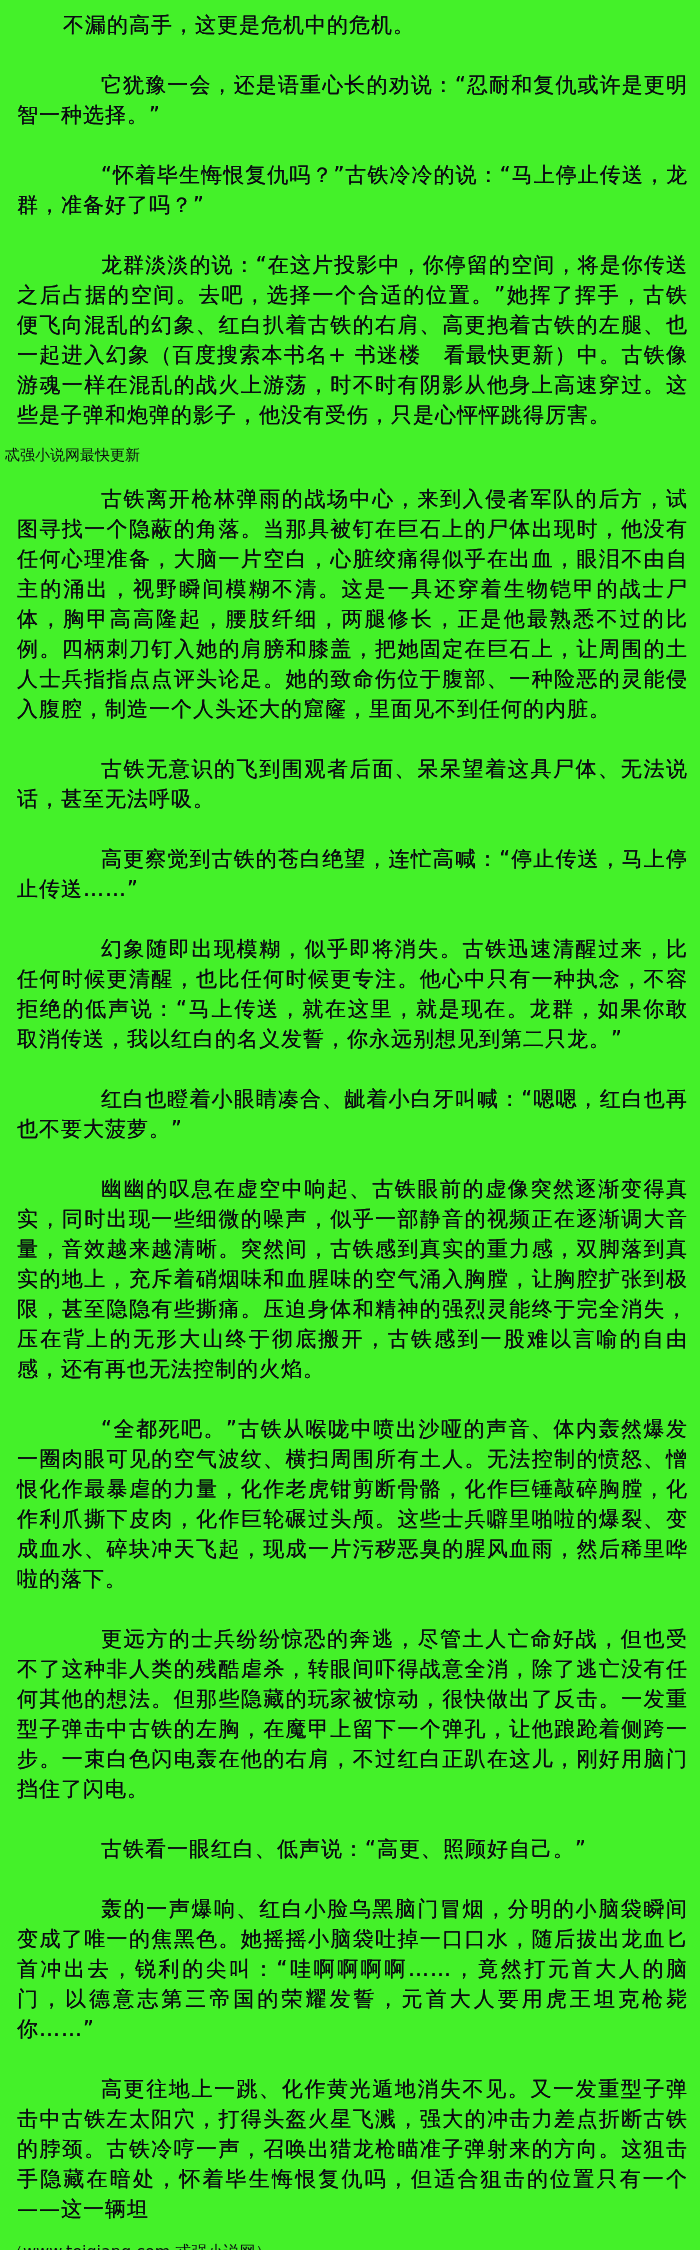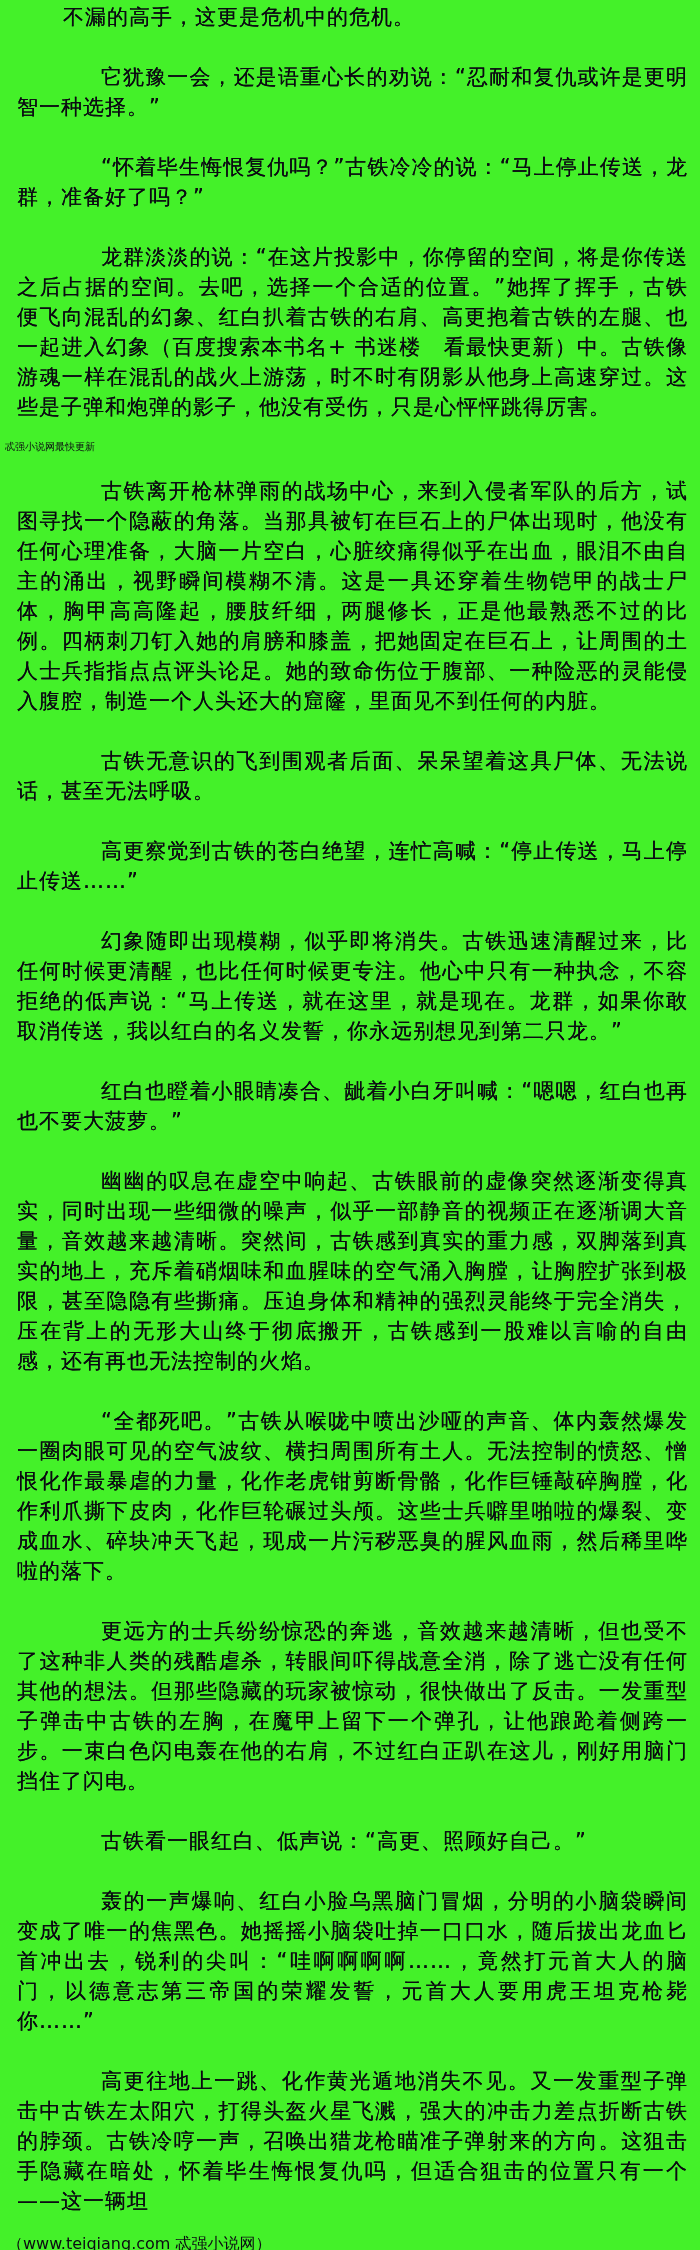--- a/index.html
+++ b/index.html
@@ -9,39 +9,39 @@
   body {
     width: 700px;
     height: 2250px;
     overflow: hidden;
     font-family: "DejaVu Sans", sans-serif;
   }
   .page {
     box-sizing: border-box;
     width: 700px;
     height: 1846px;
-    padding: 2px 12px 0 17px;
+    padding: 10px 12px 0 17px;
   }
   .content {
     font-size: 21px;
     line-height: 30px;
     text-align: justify;
     letter-spacing: 1px;
   }
   .para {
     margin: 0 0 30px 0;
     text-indent: 84px;
     
     text-shadow: 0 0 0.4px currentColor;
   }
   .paras-top .para:first-child {
     text-indent: 46px;
   }
   .watermark {
-    font-size: 10px;
+    font-size: 15px;
     line-height: 18px;
     margin: -14px 0 20px -12px;
     letter-spacing: 0;
     text-indent: 0;
     text-align: left;
   }
   .site-footer {
     font-size: 16px;
     line-height: 20px;
     margin: -12px 0 0 -10px;
@@ -65,21 +65,21 @@
     <div class="watermark">忒强小说网最快更新</div>
 
     <div class="paras-bottom">
         <p class="para">古铁离开枪林弹雨的战场中心，来到入侵者军队的后方，试图寻找一个隐蔽的角落。当那具被钉在巨石上的尸体出现时，他没有任何心理准备，大脑一片空白，心脏绞痛得似乎在出血，眼泪不由自主的涌出，视野瞬间模糊不清。这是一具还穿着生物铠甲的战士尸体，胸甲高高隆起，腰肢纤细，两腿修长，正是他最熟悉不过的比例。四柄刺刀钉入她的肩膀和膝盖，把她固定在巨石上，让周围的土人士兵指指点点评头论足。她的致命伤位于腹部、一种险恶的灵能侵入腹腔，制造一个人头还大的窟窿，里面见不到任何的内脏。</p>
         <p class="para">古铁无意识的飞到围观者后面、呆呆望着这具尸体、无法说话，甚至无法呼吸。</p>
         <p class="para">高更察觉到古铁的苍白绝望，连忙高喊：“停止传送，马上停止传送……”</p>
         <p class="para">幻象随即出现模糊，似乎即将消失。古铁迅速清醒过来，比任何时候更清醒，也比任何时候更专注。他心中只有一种执念，不容拒绝的低声说：“马上传送，就在这里，就是现在。龙群，如果你敢取消传送，我以红白的名义发誓，你永远别想见到第二只龙。”</p>
         <p class="para">红白也瞪着小眼睛凑合、龇着小白牙叫喊：“嗯嗯，红白也再也不要大菠萝。”</p>
         <p class="para">幽幽的叹息在虚空中响起、古铁眼前的虚像突然逐渐变得真实，同时出现一些细微的噪声，似乎一部静音的视频正在逐渐调大音量，音效越来越清晰。突然间，古铁感到真实的重力感，双脚落到真实的地上，充斥着硝烟味和血腥味的空气涌入胸膛，让胸腔扩张到极限，甚至隐隐有些撕痛。压迫身体和精神的强烈灵能终于完全消失，压在背上的无形大山终于彻底搬开，古铁感到一股难以言喻的自由感，还有再也无法控制的火焰。</p>
         <p class="para">“全都死吧。”古铁从喉咙中喷出沙哑的声音、体内轰然爆发一圈肉眼可见的空气波纹、横扫周围所有土人。无法控制的愤怒、憎恨化作最暴虐的力量，化作老虎钳剪断骨骼，化作巨锤敲碎胸膛，化作利爪撕下皮肉，化作巨轮碾过头颅。这些士兵噼里啪啦的爆裂、变成血水、碎块冲天飞起，现成一片污秽恶臭的腥风血雨，然后稀里哗啦的落下。</p>
-        <p class="para">更远方的士兵纷纷惊恐的奔逃，音效越来越清晰，但也受不了这种非人类的残酷虐杀，转眼间吓得战意全消，除了逃亡没有任何其他的想法。但那些隐藏的玩家被惊动，很快做出了反击。一发重型子弹击中古铁的左胸，在魔甲上留下一个弹孔，让他踉跄着侧跨一步。一束白色闪电轰在他的右肩，不过红白正趴在这儿，刚好用脑门挡住了闪电。</p>
+        <p class="para">更远方的士兵纷纷惊恐的奔逃，尽管土人亡命好战，但也受不了这种非人类的残酷虐杀，转眼间吓得战意全消，除了逃亡没有任何其他的想法。但那些隐藏的玩家被惊动，很快做出了反击。一发重型子弹击中古铁的左胸，在魔甲上留下一个弹孔，让他踉跄着侧跨一步。一束白色闪电轰在他的右肩，不过红白正趴在这儿，刚好用脑门挡住了闪电。</p>
         <p class="para">古铁看一眼红白、低声说：“高更、照顾好自己。”</p>
         <p class="para">轰的一声爆响、红白小脸乌黑脑门冒烟，分明的小脑袋瞬间变成了唯一的焦黑色。她摇摇小脑袋吐掉一口口水，随后拔出龙血匕首冲出去，锐利的尖叫：“哇啊啊啊啊……，竟然打元首大人的脑门，以德意志第三帝国的荣耀发誓，元首大人要用虎王坦克枪毙你……”</p>
         <p class="para">高更往地上一跳、化作黄光遁地消失不见。又一发重型子弹击中古铁左太阳穴，打得头盔火星飞溅，强大的冲击力差点折断古铁的脖颈。古铁冷哼一声，召唤出猎龙枪瞄准子弹射来的方向。这狙击手隐藏在暗处，怀着毕生悔恨复仇吗，但适合狙击的位置只有一个——这一辆坦</p>
       </div>
 
     <div class="site-footer">（www.teiqiang.com 忒强小说网）</div>
 
   </div>
 </div>
 

